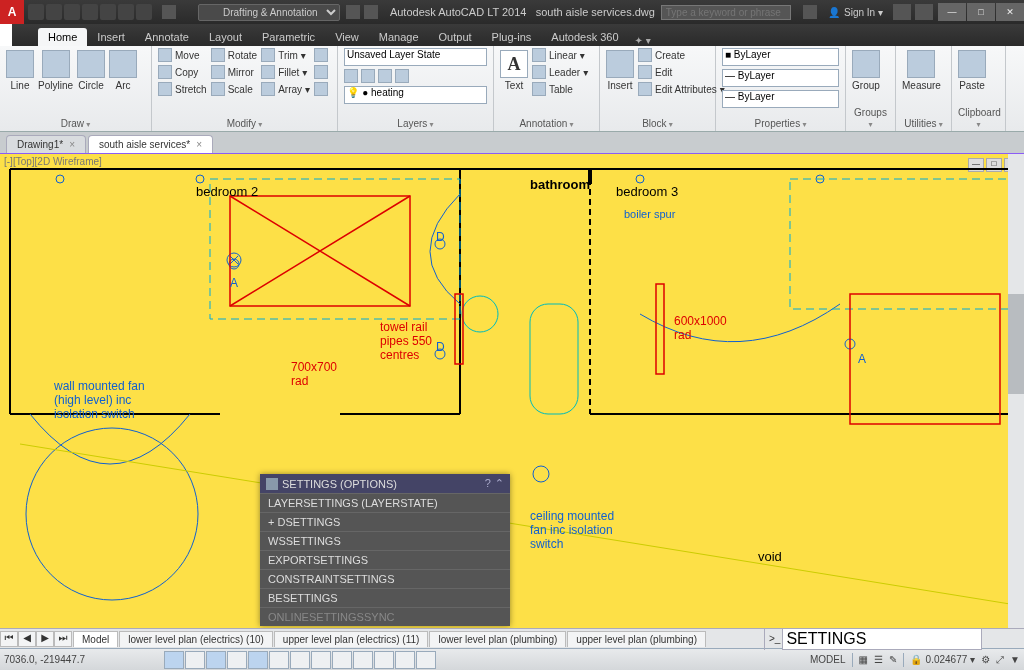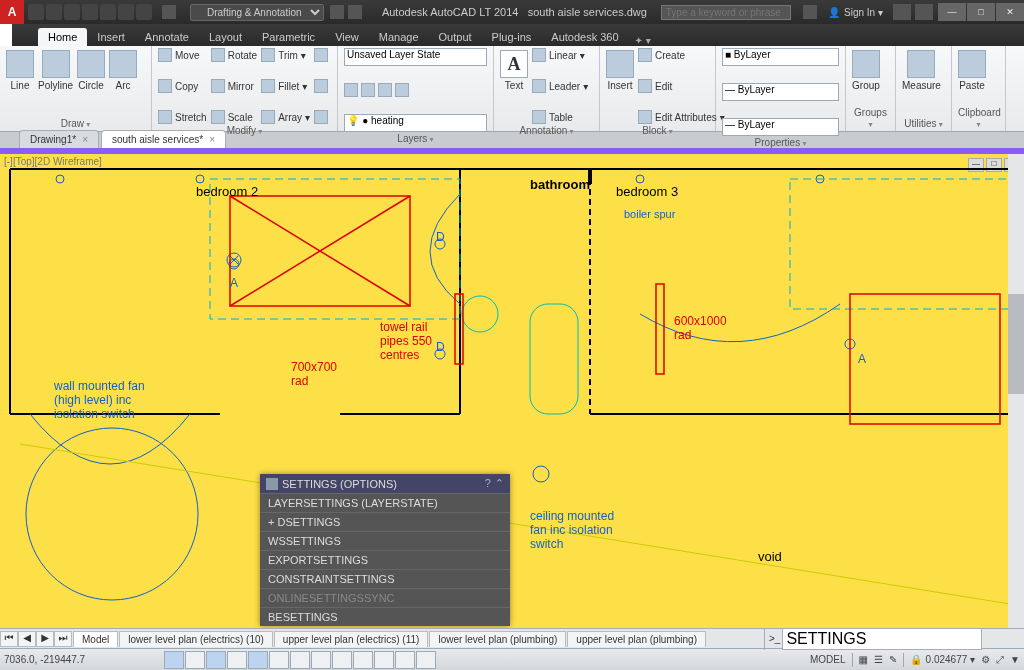--- a/index.html
+++ b/index.html
@@ -3,21 +3,21 @@
 <meta charset="utf-8">
 <style>
 * { margin:0; padding:0; box-sizing:border-box; font-family:"Segoe UI",Arial,sans-serif; }
 body { width:1024px; height:670px; overflow:hidden; background:#fff; position:relative; }
 
 
 .titlebar { height:24px; background:linear-gradient(#3a3a3a,#2a2a2a); display:flex; align-items:center; color:#ccc; font-size:11px; }
 .titlebar .app-icon { width:24px; height:24px; background:#c22; display:flex; align-items:center; justify-content:center; color:#fff; font-weight:bold; font-size:12px; }
 .titlebar .qat { display:flex; gap:2px; padding:0 4px; }
 .titlebar .qat .btn { width:16px; height:16px; background:#444; border-radius:2px; cursor:pointer; }
-.titlebar .workspace-sel { background:#4a4a4a; border:1px solid #666; color:#ccc; font-size:10px; padding:1px 4px 1px 12px; margin-left:8px; border-radius:2px; }
+.titlebar .workspace-sel { background:#4a4a4a; border:1px solid #666; color:#ccc; font-size:10px; padding:1px 4px 1px 20px; margin-left:16px; border-radius:2px; }
 .titlebar .ws-icons { display:flex; gap:4px; margin:0 6px; }
 .titlebar .ws-icons div { width:14px; height:14px; background:#555; }
 .titlebar .title-text { flex:1; text-align:center; font-size:11px; }
 .titlebar .search-box { background:#555; border:1px solid #777; color:#999; font-size:10px; padding:1px 4px; width:130px; margin-right:6px; }
 .titlebar .signin { font-size:10px; color:#ccc; padding:0 6px; cursor:pointer; }
 .titlebar .right-icons { display:flex; gap:4px; margin-left:4px; }
 .titlebar .right-icons div { width:18px; height:16px; background:#555; }
 .titlebar .winbtns { display:flex; margin-left:4px; }
 .titlebar .winbtns div { width:28px; height:18px; background:#666; margin-left:1px; display:flex; align-items:center; justify-content:center; font-size:9px; color:#eee; }
 
@@ -30,25 +30,25 @@
 
 .ribbon { height:86px; background:linear-gradient(#f7f8f9,#e8eaec); border-bottom:1px solid #9aa; display:flex; }
 .ribbon .panel { border-right:1px solid #c4c8cc; padding:2px 6px 0 6px; display:flex; flex-direction:column; }
 .ribbon .panel .body { flex:1; display:flex; gap:4px; align-items:flex-start; }
 .ribbon .panel .title { font-size:10px; color:#555; text-align:center; padding:1px 0 2px 0; }
 .ribbon .panel .title::after { content:" ▾"; font-size:8px; color:#888; }
 .ribbon .bigbtn { text-align:center; font-size:10px; color:#333; padding-top:2px; cursor:pointer; }
 .ribbon .bigbtn .ic { width:28px; height:28px; margin:0 auto 2px auto; background:#bcd; border:1px solid #9ab; }
 .ribbon .smbtn { font-size:10px; color:#333; display:flex; align-items:center; gap:3px; cursor:pointer; white-space:nowrap; }
 .ribbon .smbtn .ic { width:14px; height:14px; background:#bcd; border:1px solid #9ab; }
-.ribbon .col { display:flex; flex-direction:column; gap:17px; }
+.ribbon .col { display:flex; flex-direction:column; gap:3px; }
 .ribbon select, .ribbon .combo { font-size:10px; border:1px solid #9ab; background:#fff; height:18px; padding:0 2px; }
 
 
-.filetabs { height:22px; background:#c8cccf; display:flex; align-items:flex-end; padding-left:19px; gap:0; border-bottom:6px solid #8b5cf6; }
+.filetabs { height:22px; background:#c8cccf; display:flex; align-items:flex-end; padding-left:6px; gap:0; border-bottom:1px solid #8b5cf6; }
 .filetabs .ftab { background:#d9dcdf; font-size:10px; color:#333; padding:3px 10px; border:1px solid #aab; border-bottom:none; border-radius:4px 4px 0 0; margin-right:2px; cursor:pointer; }
 .filetabs .ftab.active { background:#ffffff; }
 .filetabs .close { color:#888; margin-left:6px; }
 
 
 .canvas-wrap { position:relative; height:474px; background:#fde047; overflow:hidden; }
 .canvas-wrap svg { position:absolute; inset:0; }
 .vpctrl { position:absolute; top:2px; left:4px; font-size:10px; color:#777; }
 .doc-win { position:absolute; top:4px; right:4px; display:flex; gap:2px; }
 .doc-win div { width:16px; height:14px; background:#ddd; border:1px solid #aaa; font-size:8px; text-align:center; }
@@ -376,22 +376,22 @@
         <div class="rt">
           <span>?</span>
           <span>⌃</span>
         </div>
       </div>
     <div class="row">LAYERSETTINGS (LAYERSTATE)</div>
     <div class="row">+ DSETTINGS</div>
     <div class="row">WSSETTINGS</div>
     <div class="row">EXPORTSETTINGS</div>
     <div class="row">CONSTRAINTSETTINGS</div>
+    <div class="row">   BESETTINGS</div>
     <div class="row dim">ONLINESETTINGSSYNC</div>
-    <div class="row">   BESETTINGS</div>
   </div>
 </div>
 
 <div class="layouttabs">
   <div class="nav">
     <div>⏮</div>
     <div>◀</div>
     <div>▶</div>
     <div>⏭</div>
   </div>

